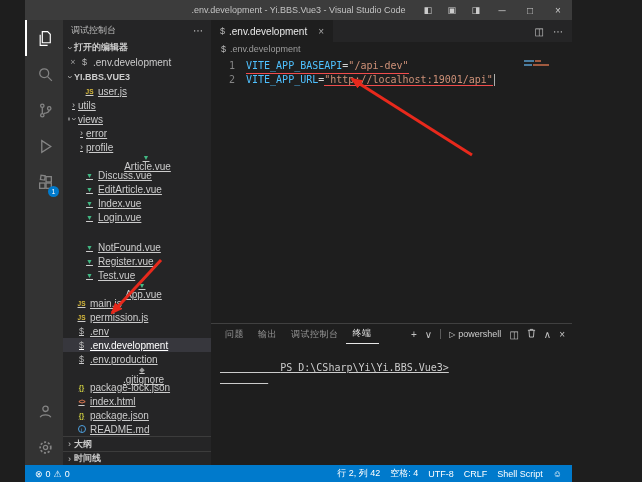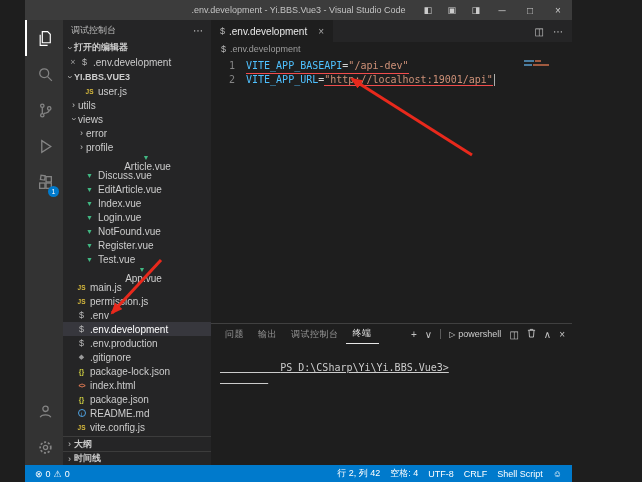--- a/index.html
+++ b/index.html
@@ -28,21 +28,21 @@
   
   .sidebar { width:148px; background:#252526; flex:none; display:flex; flex-direction:column; overflow:hidden; }
   .sb-title { height:20px; display:flex; align-items:center; padding:0 8px; font-size:9px; color:#bcbcbc; flex:none; }
   .sb-title .more { margin-left:auto; font-size:10px; color:#cccccc; }
   .sec-header { height:15px; display:flex; align-items:center; font-weight:bold; font-size:9px; color:#cccccc; padding-left:2px; flex:none; }
   .chev { display:inline-block; width:9px; text-align:center; color:#c5c5c5; font-size:9px; font-weight:normal; transform-origin:50% 50%; flex:none; }
   .chev.expanded { transform:rotate(90deg); }
   .oe-item { height:14px; display:flex; align-items:center; padding-left:5px; font-size:10px; color:#cccccc; flex:none; white-space:nowrap; }
   .oe-close { width:10px; text-align:center; color:#9a9a9a; font-size:9px; margin-right:1px; flex:none; }
   .tree { flex:1 1 auto; overflow:hidden; }
-  .tree-row { height:14px; display:flex; align-items:center; font-size:10px; color:#cccccc; white-space:nowrap; cursor:default; }
+  .tree-row { height:14px; display:flex; align-items:center; font-size:10px; color:#cccccc; white-space:nowrap; cursor:default;text-decoration:underline; }
   .tree-row.selected { background:#37373d; color:#ffffff; }
   .ficon { width:11px; margin-right:3px; text-align:center; flex:none; font-family:"Liberation Sans", sans-serif; }
   .ic-js { color:#d7ba3d; font-weight:bold; font-size:6.5px; }
   .ic-vue { color:#41b883; font-size:7px; }
   .ic-env { color:#b9b9b9; font-size:9px; }
   .ic-git { color:#9a9a9a; font-size:7px; }
   .ic-html { color:#e07b53; font-weight:bold; font-size:7px; letter-spacing:-1px; }
   .ic-json { color:#cbcb41; font-weight:bold; font-size:7px; }
   .ic-md { color:#4ea1df; font-size:6px; }
   .ic-md i { display:inline-block; width:8px; height:8px; line-height:8px; border:1px solid #4ea1df; border-radius:50%; font-style:normal; font-size:6px; text-align:center; }
@@ -225,21 +225,21 @@
           <div class="tree-row" style="padding-left: 21px;">
 
     <span class="ficon ic-vue">▼</span>
     <span class="flabel">Index.vue</span>
   </div>
           <div class="tree-row" style="padding-left: 21px;">
 
     <span class="ficon ic-vue">▼</span>
     <span class="flabel">Login.vue</span>
   </div>
-          <div class="tree-row" style="padding-left: 21px;">
+          <div class="tree-row" style="padding-left: 21px; margin-top: 16px;">
 
     <span class="ficon ic-vue">▼</span>
     <span class="flabel">NotFound.vue</span>
   </div>
           <div class="tree-row" style="padding-left: 21px;">
 
     <span class="ficon ic-vue">▼</span>
     <span class="flabel">Register.vue</span>
   </div>
           <div class="tree-row" style="padding-left: 21px;">
@@ -270,21 +270,21 @@
           <div class="tree-row selected" style="padding-left: 13px;">
 
     <span class="ficon ic-env">$</span>
     <span class="flabel">.env.development</span>
   </div>
           <div class="tree-row" style="padding-left: 13px;">
 
     <span class="ficon ic-env">$</span>
     <span class="flabel">.env.production</span>
   </div>
-          <div class="tree-row" style="padding-left: 13px;">
+          <div class="tree-row" style="padding-left: 13px; flex-direction: column;">
 
     <span class="ficon ic-git">◆</span>
     <span class="flabel">.gitignore</span>
   </div>
           <div class="tree-row" style="padding-left: 13px;">
 
     <span class="ficon ic-json">{}</span>
     <span class="flabel">package-lock.json</span>
   </div>
           <div class="tree-row" style="padding-left: 13px;">

